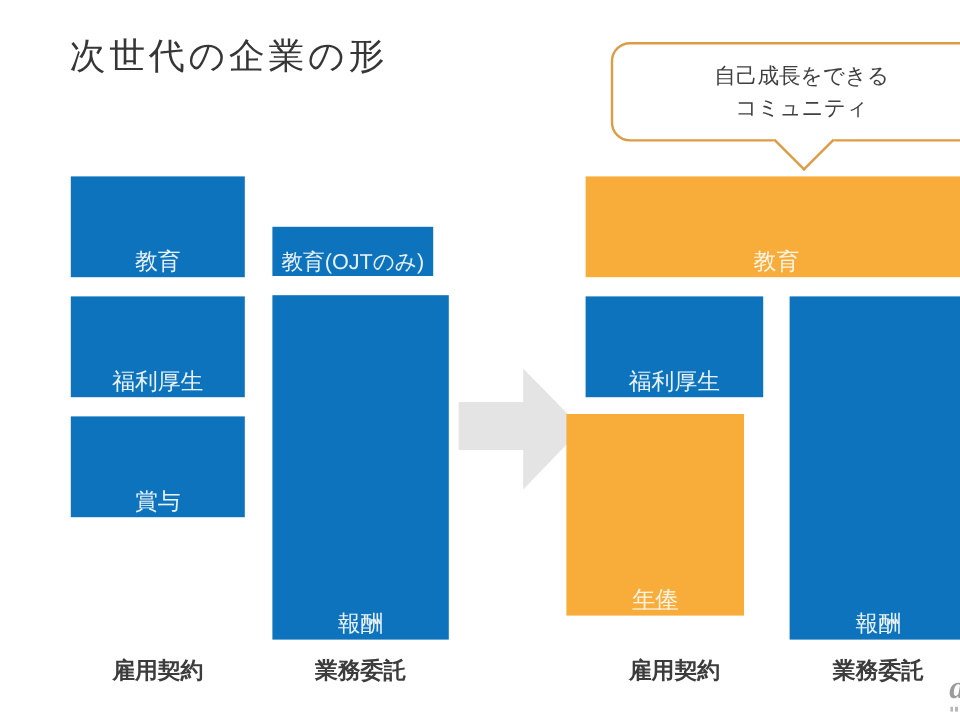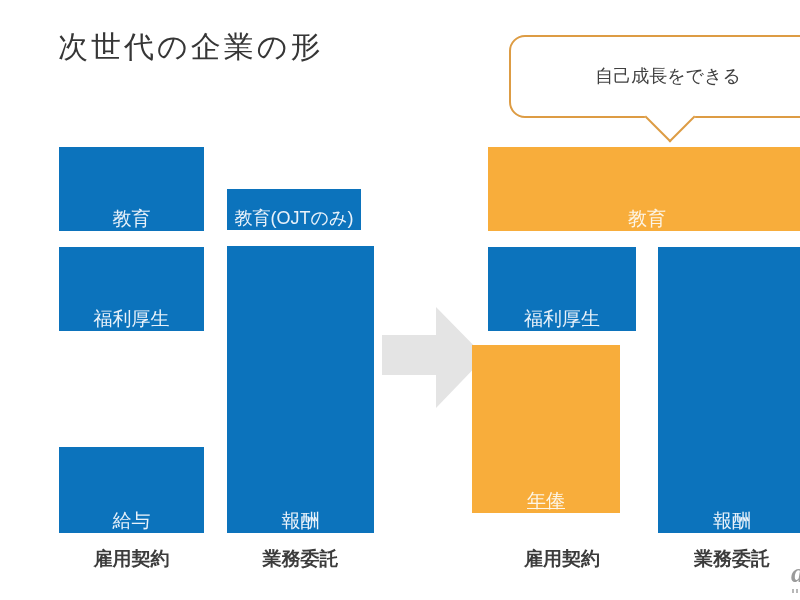--- a/index.html
+++ b/index.html
@@ -53,40 +53,41 @@
 <div class="stage">
 
   <div class="page-title">次世代の企業の形</div>
 
   <div class="box blue" style="left:30px;top:147px;width:145px;height:84px;">
     <span>教育</span>
   </div>
   <div class="box blue" style="left:30px;top:247px;width:145px;height:84px;">
     <span>福利厚生</span>
   </div>
-  <div class="box blue" style="left:30px;top:447px;width:145px;height:86px;">
-    <span>給与</span>
+  <div class="box blue" style="left:30px;top:347px;width:145px;height:84px;">
+    <span>賞与</span>
   </div>
   <div class="col-label" style="left:30px;width:145px;">雇用契約</div>
 
   <div class="box blue" style="left:198px;top:189px;width:134px;height:41px;font-size:18px;">
     <span>教育(OJTのみ)</span>
   </div>
   <div class="box blue" style="left:198px;top:246px;width:147px;height:287px;">
     <span>報酬</span>
   </div>
   <div class="col-label" style="left:198px;width:147px;">業務委託</div>
 
   <svg class="arrow" viewBox="0 0 103 101" aria-hidden="true">
     <polygon points="0,28 54,28 54,0 103,50 54,101 54,68 0,68" fill="#E4E4E4"></polygon>
   </svg>
 
   <div class="bubble">
     <div class="bubble-tail"></div>
     <div class="bubble-text">自己成長をできる</div>
+    <div class="bubble-text">コミュニティ</div>
   </div>
 
   <div class="box orange" style="left:459px;top:147px;width:318px;height:84px;">
     <span>教育</span>
   </div>
 
   <div class="box blue" style="left:459px;top:247px;width:148px;height:84px;">
     <span>福利厚生</span>
   </div>
   <div class="box orange" style="left:443px;top:345px;width:148px;height:168px;text-decoration:underline;">

